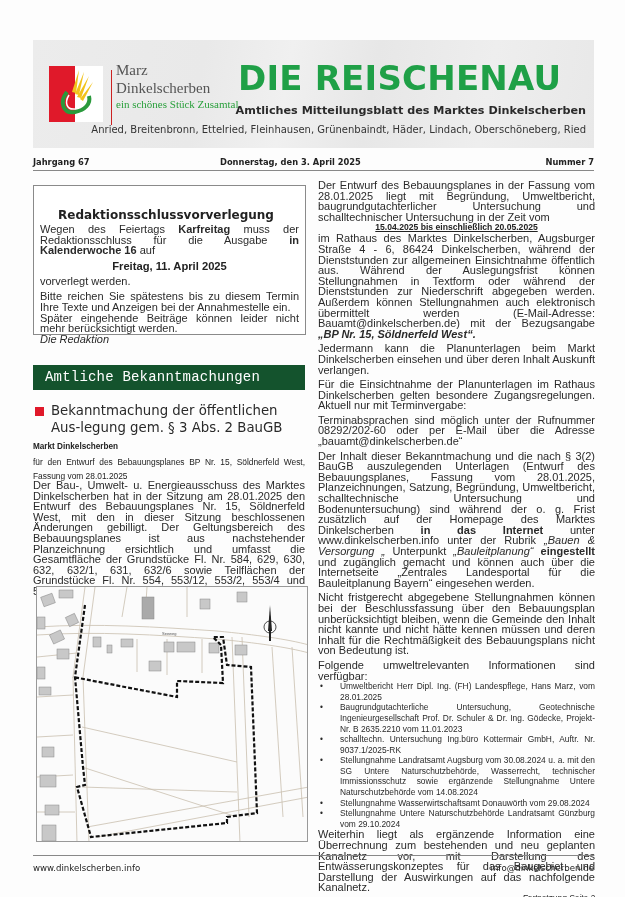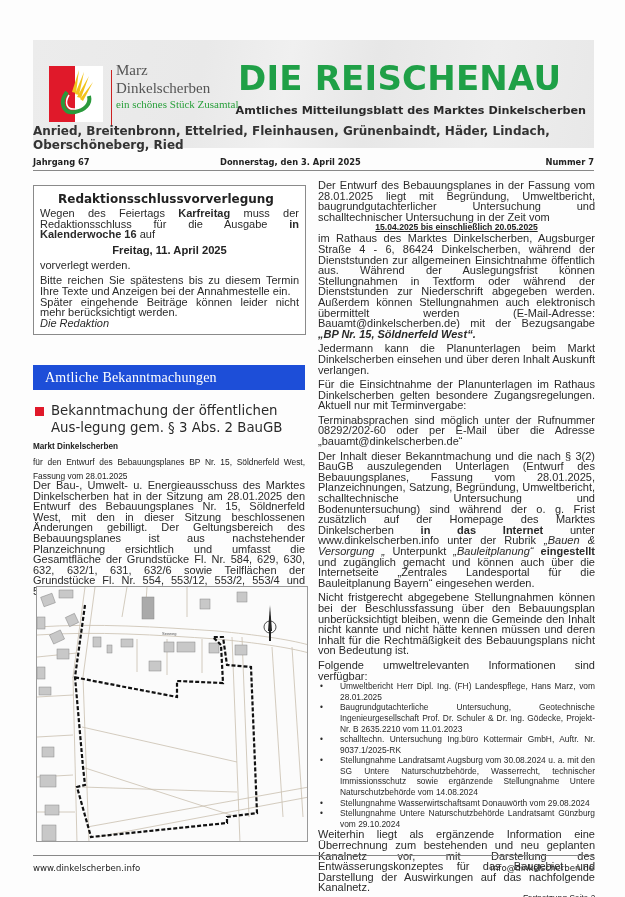--- a/index.html
+++ b/index.html
@@ -10,36 +10,36 @@
     position: absolute; left: 33px; top: 40px; width: 561px; height: 108px;
     background: linear-gradient(100deg, #ececec 0%, #e9e9e9 30%, #f0f0f0 45%, #e7e7e7 60%, #eeeeee 80%, #e8e8e8 100%);
   }
   .logo-box { position: absolute; left: 16px; top: 26px; width: 54px; height: 56px; }
   .logo-divider { position: absolute; left: 78px; top: 30px; width: 1px; height: 55px; background: #c22; }
   .brand-markt { position: absolute; left: 83px; top: 22px; font-family: "Liberation Serif", serif; font-size: 15px; color: #555; line-height: 17px; }
   .brand-dink { position: absolute; left: 83px; top: 40px; font-family: "Liberation Serif", serif; font-size: 15px; color: #555; line-height: 17px; }
   .brand-tag { position: absolute; left: 83px; top: 58px; font-family: "Liberation Serif", serif; font-size: 11px; color: #2aa03c; }
   .title { position: absolute; left: 205px; top: 18px; font-family: "DejaVu Sans", sans-serif; font-weight: bold; font-size: 34px; color: #1fa047; letter-spacing: 0.2px; line-height: 40px; }
   .subtitle { position: absolute; right: 8px; top: 64px; font-family: "DejaVu Sans", sans-serif; font-weight: bold; font-size: 11.2px; color: #2a2a2a; }
-  .villages { position: absolute; right: 8px; top: 84px; font-family: "DejaVu Sans", sans-serif; font-weight: bold; font-size: 12px; color: #333; }
+  .villages { position: absolute; right: 8px; top: 84px; font-family: "DejaVu Sans", sans-serif; font-weight: normal; font-size: 10px; color: #333; }
 
   .issue-line { position: absolute; left: 33px; top: 154px; width: 561px; height: 16px; font-family: "DejaVu Sans", sans-serif; font-weight: bold; font-size: 8.3px; color: #222; }
   .issue-line span { position: absolute; top: 3px; }
   .issue-rule { position: absolute; left: 33px; top: 170px; width: 561px; height: 1px; background: #888; }
 
   .col-left { position: absolute; left: 33px; top: 180px; width: 272px; }
   .col-right { position: absolute; left: 318px; top: 180px; width: 277px; }
 
-  .notice-box { position: absolute; left: 0; top: 5px; width: 273px; height: 150px; border: 1px solid #8a8a8a; background: #fff; padding: 4px 6px; }
+  .notice-box { position: absolute; left: 0; top: 5px; width: 273px; height: 150px; border: 1px solid #8a8a8a; background: #fff; padding: 20px 6px; }
   .notice-title { font-family: "DejaVu Sans", sans-serif; font-weight: bold; font-size: 12px; color: #222; margin-left: 18px; line-height: 18px; }
   .p { font-size: 11px; line-height: 10.6px; text-align: justify; color: #2a2a2a; }
   .notice-date { text-align: center; font-weight: bold; font-size: 11.2px; line-height: 16px; margin: 2px 0 2px; color: #222; }
   .gap { height: 5px; }
 
-  .section-bar { position: absolute; left: 0; top: 185px; width: 272px; height: 25px; background: #1d4ed8; color: #fff; font-family: Liberation Serif, serif; font-size: 14px; line-height: 25px; padding-left: 12px; letter-spacing: 0.2px; }
+  .section-bar { position: absolute; left: 0; top: 185px; width: 272px; height: 25px; background: #14532d; color: #fff; font-family: Liberation Mono, monospace; font-size: 14px; line-height: 25px; padding-left: 12px; letter-spacing: 0.2px; }
   .art-head { position: absolute; left: 0; top: 222px; width: 272px; }
   .red-sq { position: absolute; left: 2px; top: 5px; width: 9px; height: 9px; background: #e0192a; }
   .art-title { margin-left: 18px; font-family: "DejaVu Sans", sans-serif; font-weight: bold; font-size: 13.3px; line-height: 17px; color: #2a2a2a; font-weight: normal; }
   .art-org { position: absolute; left: 0; top: 262px; font-weight: bold; font-size: 8.2px; color: #222; }
   .art-sub { position: absolute; left: 0; top: 275px; width: 272px; font-weight: normal; font-size: 8.4px; line-height: 14px; text-align: justify; color: #222; }
   .art-body { position: absolute; left: 0; top: 300px; width: 272px; }
 
   .map { position: absolute; left: 3px; top: 406px; width: 272px; height: 256px; border: 1px solid #999; background: #fbfbfb; overflow: hidden; }
 
   .r-block { margin-bottom: 4px; }

